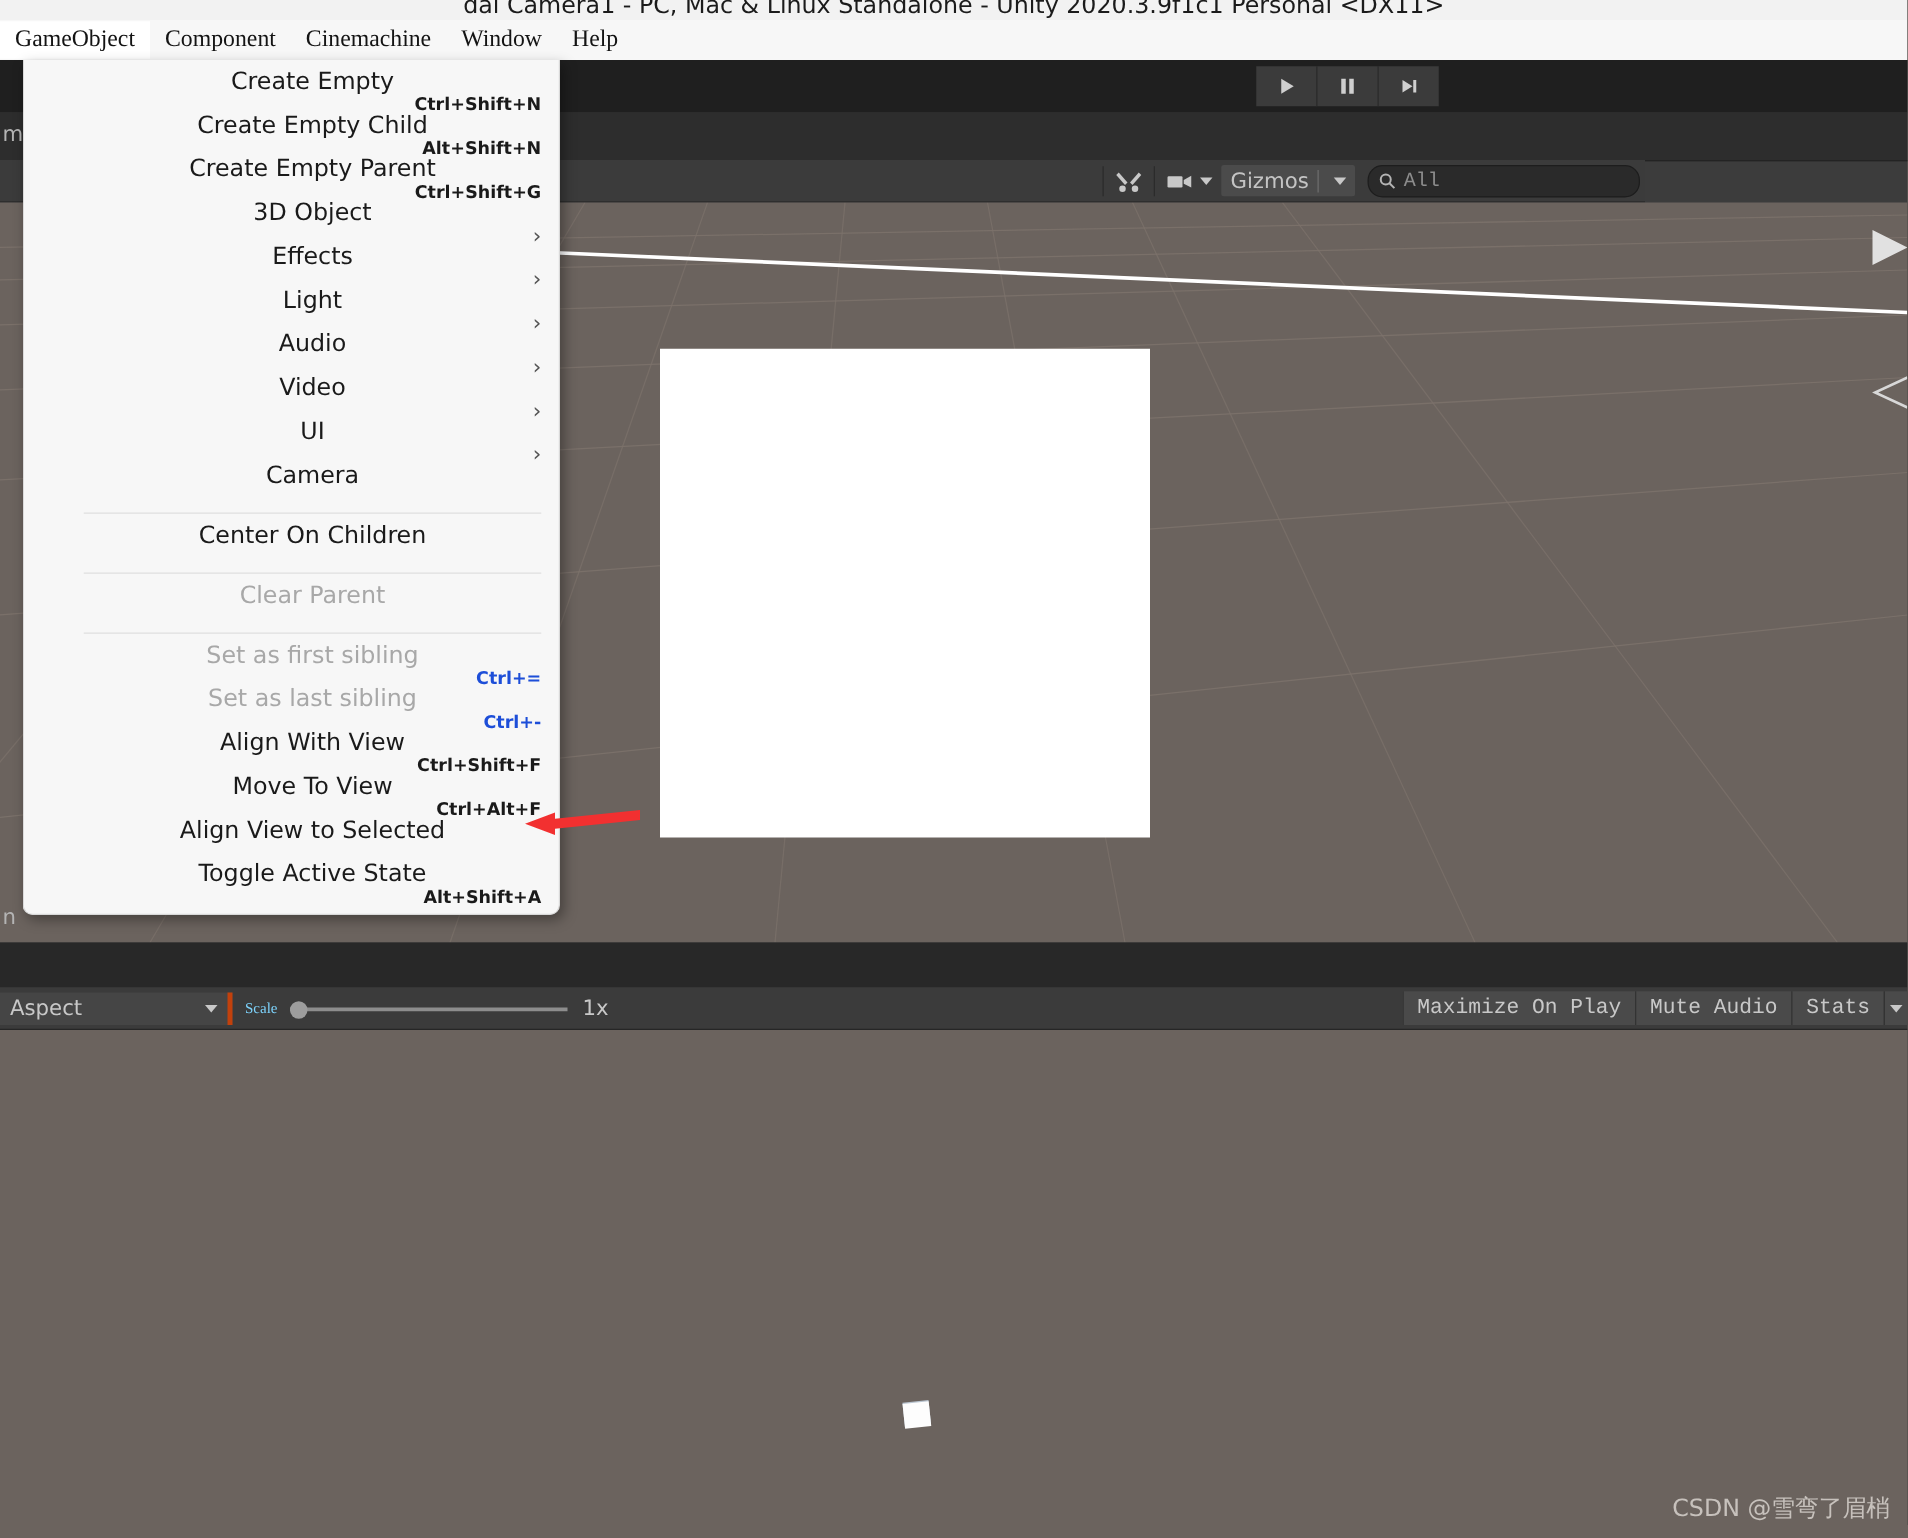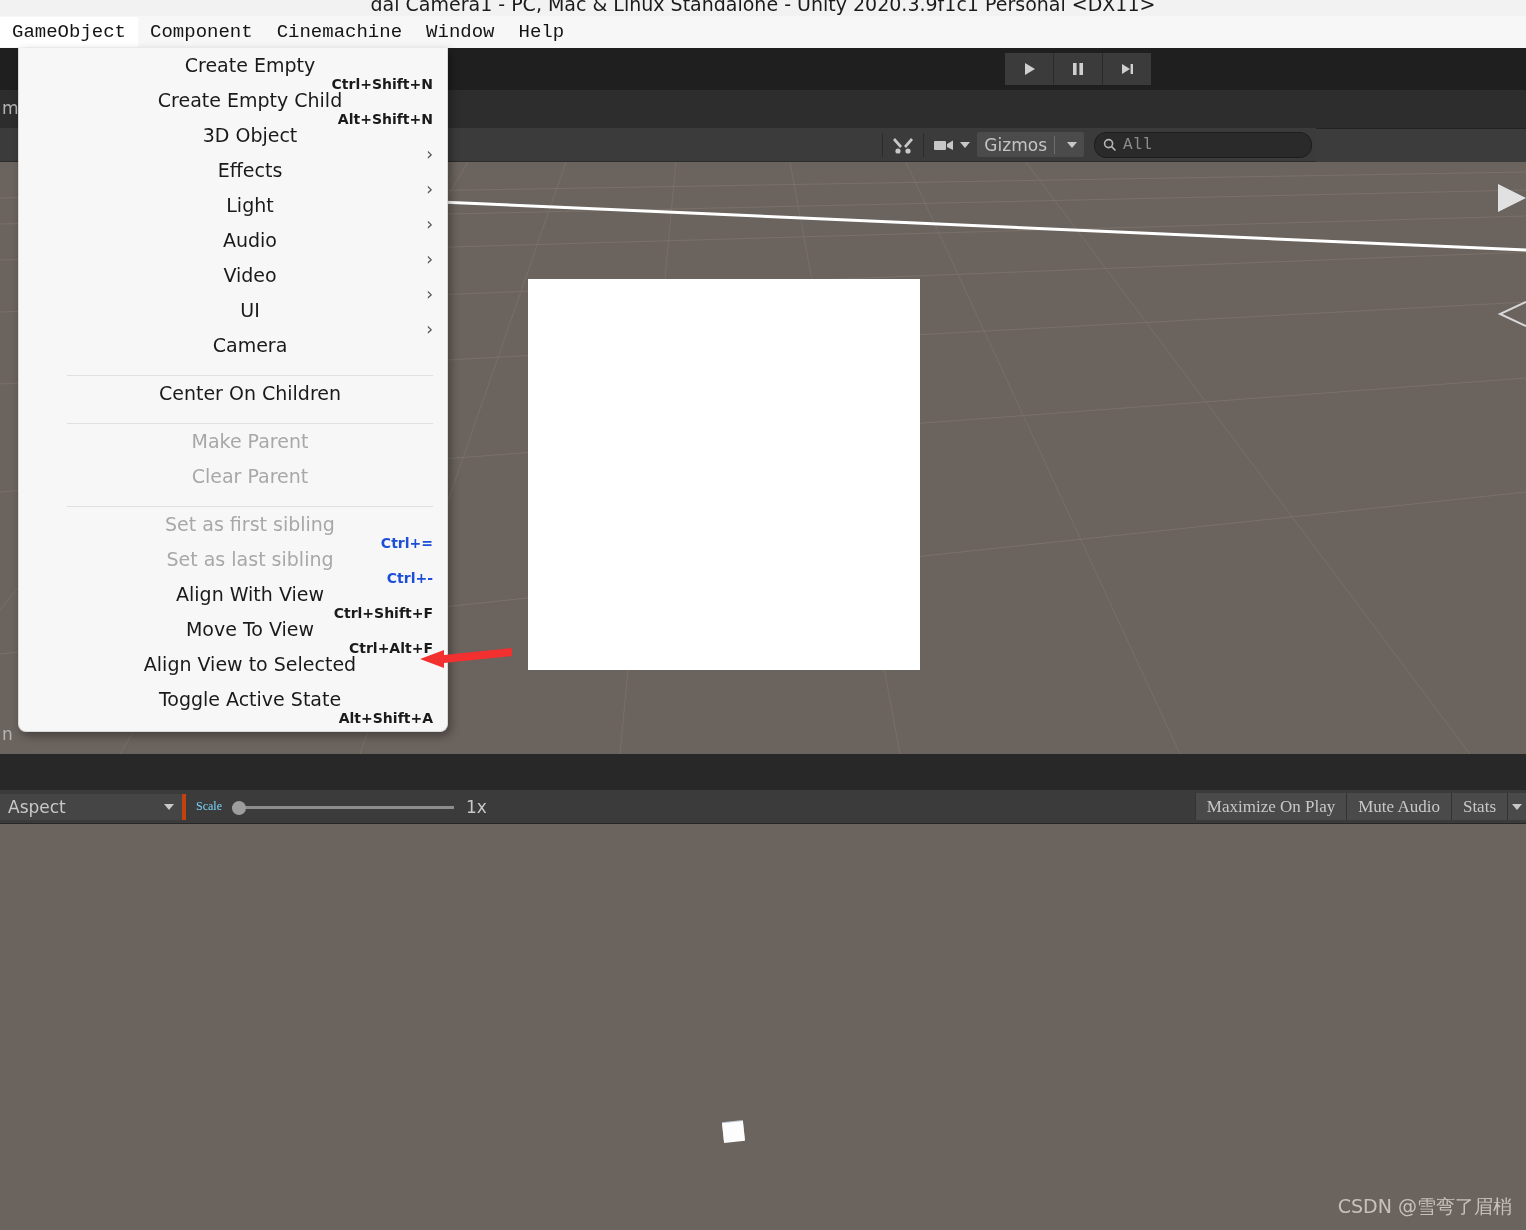--- a/index.html
+++ b/index.html
@@ -42,21 +42,21 @@
     background: #f7f7f7;
     display: flex;
     align-items: center;
   }
   .menu-bar-item {
     font-size: 19px;
     color: #141414;
     padding: 4px 12px;
     white-space: nowrap;
     cursor: default;
-    font-family: Liberation Mono, monospace;
+    font-family: Liberation Serif, serif;
   }
   .menu-bar-item.active {
     background: #ffffff;
   }
 
   
   #editor-root {
     position: absolute;
     left: 0; top: 48px;
     width: 1526px; height: 1182px;
@@ -252,21 +252,21 @@
     align-items: stretch;
   }
   .status-btn {
     background: #4a4a4a;
     color: #c8c8c8;
     font-size: 17px;
     display: flex;
     align-items: center;
     padding: 0 11px;
     border-left: 1px solid #333;
-    font-family: Liberation Serif, serif;
+    font-family: Liberation Mono, monospace;
     white-space: nowrap;
   }
 
   
   #game-viewport {
     position: absolute;
     left: 0; top: 776px;
     width: 1526px; height: 454px;
     background: #6b635e;
     overflow: hidden;
@@ -489,20 +489,24 @@
 
   <div class="mi">
     <span class="label">Create Empty</span>
     <span class="shortcut">Ctrl+Shift+N</span>
   </div>
   <div class="mi">
     <span class="label">Create Empty Child</span>
     <span class="shortcut">Alt+Shift+N</span>
   </div>
   <div class="mi">
+    <span class="label">Create Empty Parent</span>
+    <span class="shortcut">Ctrl+Shift+G</span>
+  </div>
+  <div class="mi">
     <span class="label">3D Object</span>
     <span class="submenu-arrow">›</span>
   </div>
   <div class="mi">
     <span class="label">Effects</span>
     <span class="submenu-arrow">›</span>
   </div>
   <div class="mi">
     <span class="label">Light</span>
     <span class="submenu-arrow">›</span>
@@ -524,23 +528,20 @@
   </div>
 
   <div class="menu-sep"></div>
 
   <div class="mi">
     <span class="label">Center On Children</span>
   </div>
 
   <div class="menu-sep"></div>
 
-  <div class="mi disabled">
-    <span class="label">Make Parent</span>
-  </div>
   <div class="mi disabled">
     <span class="label">Clear Parent</span>
   </div>
 
   <div class="menu-sep"></div>
 
   <div class="mi disabled">
     <span class="label">Set as first sibling</span>
     <span class="shortcut">Ctrl+=</span>
   </div>

